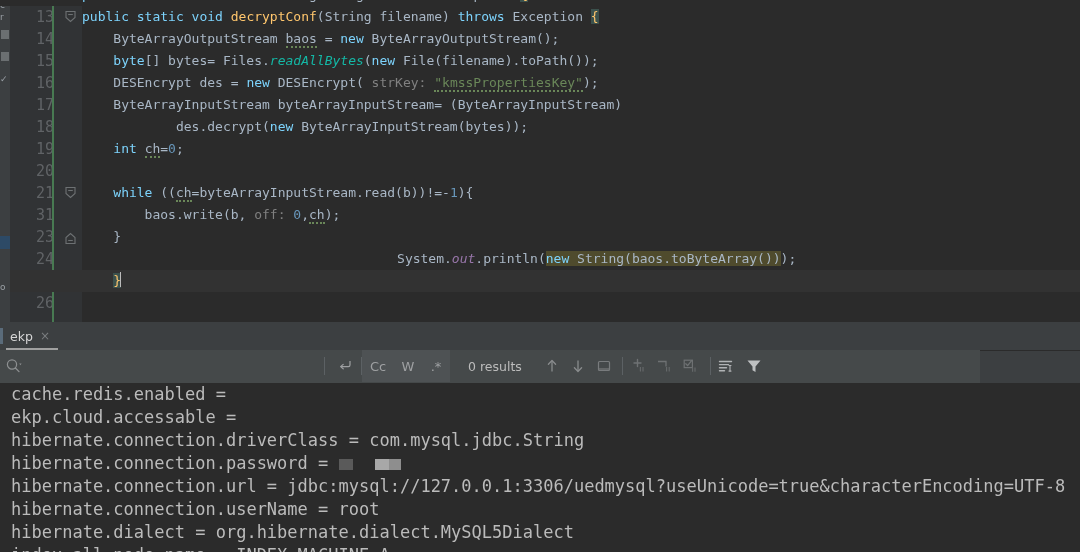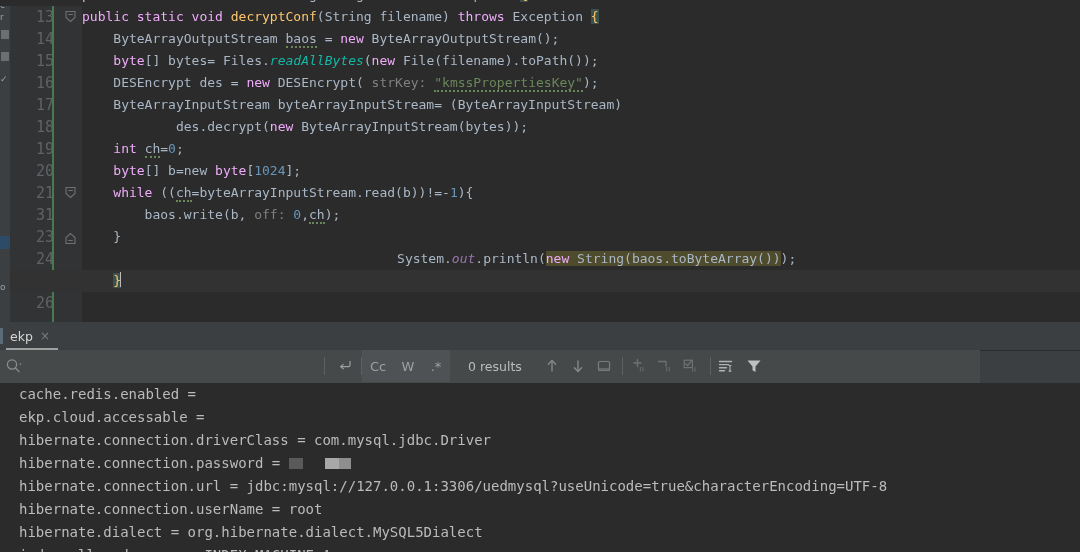--- a/index.html
+++ b/index.html
@@ -61,21 +61,21 @@
     position:absolute;left:0;right:0;height:22px;
     white-space:pre;
     font-size:13px;line-height:22px;
     font-family:"DejaVu Sans Mono","Liberation Mono",monospace;
     color:#a9b7c6;
   }
   .crow.caretline{background:#323232;}
   .caretline-full{
     position:absolute;left:10px;right:0;height:22px;background:#323232;
   }
-  .kwblue{color:#f0abfc;}
+  .kwblue{color:#7dd3fc;}
   .meth{color:#ffc66d;}
   .str{color:#6a8759;}
   .num{color:#6897bb;}
   .stat{color:#9876aa;font-style:italic;}
   .ital{color:#14b8a6;font-style:italic;}
   .hint{color:#808080;}
   .plain{color:#a9b7c6;}
   .brace-hl{background:#3b514d;color:#ffc66d;}
   .sel-hl{background:#4f4b2d;}
   .squig{
@@ -157,22 +157,22 @@
   .ibtn{
     position:absolute;top:6px;width:20px;height:20px;opacity:.58;
   }
   .ibtn svg{display:block;}
 
   .console{
     position:absolute;left:0;top:61px;width:1080px;height:169px;
     background:#2b2b2b;overflow:hidden;
   }
   .cline{
-    position:absolute;left:16px;height:22.6px;white-space:pre;
-    font-size:14px;line-height:22.6px;color:#bbbbbb;padding-left:3px;
+    position:absolute;left:8px;height:22.6px;white-space:pre;
+    font-size:17px;line-height:22.6px;color:#bbbbbb;padding-left:3px;
     font-family:"DejaVu Sans Mono","Liberation Mono",monospace;
   }
   .redact{
     display:inline-block;height:11px;vertical-align:-1px;background:#5a5a5a;
   }
   .redact.b2{background:#a8a8a8;}
   .redact.b3{background:#8e8e8e;}
 </style>
 </head>
 <body>
@@ -251,21 +251,20 @@
       <div class="crow" style="top:50px;"><span class="plain">    </span><span class="kwblue">byte</span><span class="plain">[] bytes= Files.</span><span class="ital">readAllBytes</span><span class="plain">(</span><span class="kwblue">new</span><span class="plain"> File(filename).toPath());</span></div>
 
       <div class="crow" style="top:72px;"><span class="plain">    DESEncrypt des = </span><span class="kwblue">new</span><span class="plain"> DESEncrypt( </span><span class="hint">strKey:</span><span class="plain"> </span><span class="str"><span class="squig">"kmssPropertiesKey"</span></span><span class="plain">);</span></div>
 
       <div class="crow" style="top:94px;"><span class="plain">    ByteArrayInputStream byteArrayInputStream= (ByteArrayInputStream)</span></div>
 
       <div class="crow" style="top:116px;"><span class="plain">            des.decrypt(</span><span class="kwblue">new</span><span class="plain"> ByteArrayInputStream(bytes));</span></div>
 
       <div class="crow" style="top:138px;"><span class="plain">    </span><span class="kwblue">int</span><span class="plain"> </span><span class="squig">ch</span><span class="plain">=</span><span class="num">0</span><span class="plain">;</span></div>
 
-      <div class="crow" style="top:160px;"><span class="plain">    </span><span class="kwblue">byte</span><span class="plain">[] b=new </span><span class="kwblue">byte</span><span class="plain">[</span><span class="num">1024</span><span class="plain">];</span></div>
 
       <div class="crow" style="top:182px;"><span class="plain">    </span><span class="kwblue">while</span><span class="plain"> ((</span><span class="squig">ch</span><span class="plain">=byteArrayInputStream.read(b))!=-</span><span class="num">1</span><span class="plain">){</span></div>
 
       <div class="crow" style="top:204px;"><span class="plain">        baos.write(b, </span><span class="hint">off:</span><span class="plain"> </span><span class="num">0</span><span class="plain">,</span><span class="squig">ch</span><span class="plain">);</span></div>
 
       <div class="crow" style="top:226px;"><span class="plain">    }</span></div>
 
       <div class="crow" style="top:248px;text-align:center;"><span class="plain">    System.</span><span class="stat">out</span><span class="plain">.println(</span><span class="sel-hl"><span class="kwblue">new</span><span class="plain"> String(baos.toByteArray())</span></span><span class="plain">);</span></div>
 
       <div class="crow caretline" style="top:270px;"><span class="plain">    </span><span class="brace-hl">}</span><span class="caret"></span></div>
@@ -378,21 +377,21 @@
       <div class="ibtn" style="left:744px;opacity:.85;">
         <svg width="20" height="20" viewBox="0 0 20 20">
           <path d="M3.5 4.5 h13 l-5 6 v5.6 l-3 -1.8 v-3.8 z" fill="#d4d6d8"></path>
         </svg>
       </div>
     </div>
 
     <div class="console">
       <div class="cline" style="top:0px;">cache.redis.enabled = </div>
       <div class="cline" style="top:23px;">ekp.cloud.accessable = </div>
-      <div class="cline" style="top:46px;">hibernate.connection.driverClass = com.mysql.jdbc.Driver</div>
+      <div class="cline" style="top:46px;">hibernate.connection.driverClass = com.mysql.jdbc.String</div>
       <div class="cline" style="top:69px;"><span>hibernate.connection.password = </span><span class="redact" style="width:14px;"></span><span style="display:inline-block;width:22px;"></span><span class="redact b2" style="width:14px;"></span><span class="redact b3" style="width:12px;"></span></div>
       <div class="cline" style="top:92px;">hibernate.connection.url = jdbc:mysql://127.0.0.1:3306/uedmysql?useUnicode=true&amp;characterEncoding=UTF-8</div>
       <div class="cline" style="top:115px;">hibernate.connection.userName = root</div>
       <div class="cline" style="top:138px;">hibernate.dialect = org.hibernate.dialect.MySQL5Dialect</div>
       <div class="cline" style="top:161px;">index.all.node.name = INDEX.MACHINE.A</div>
     </div>
   </div>
 </div>
 
 </body></html>

